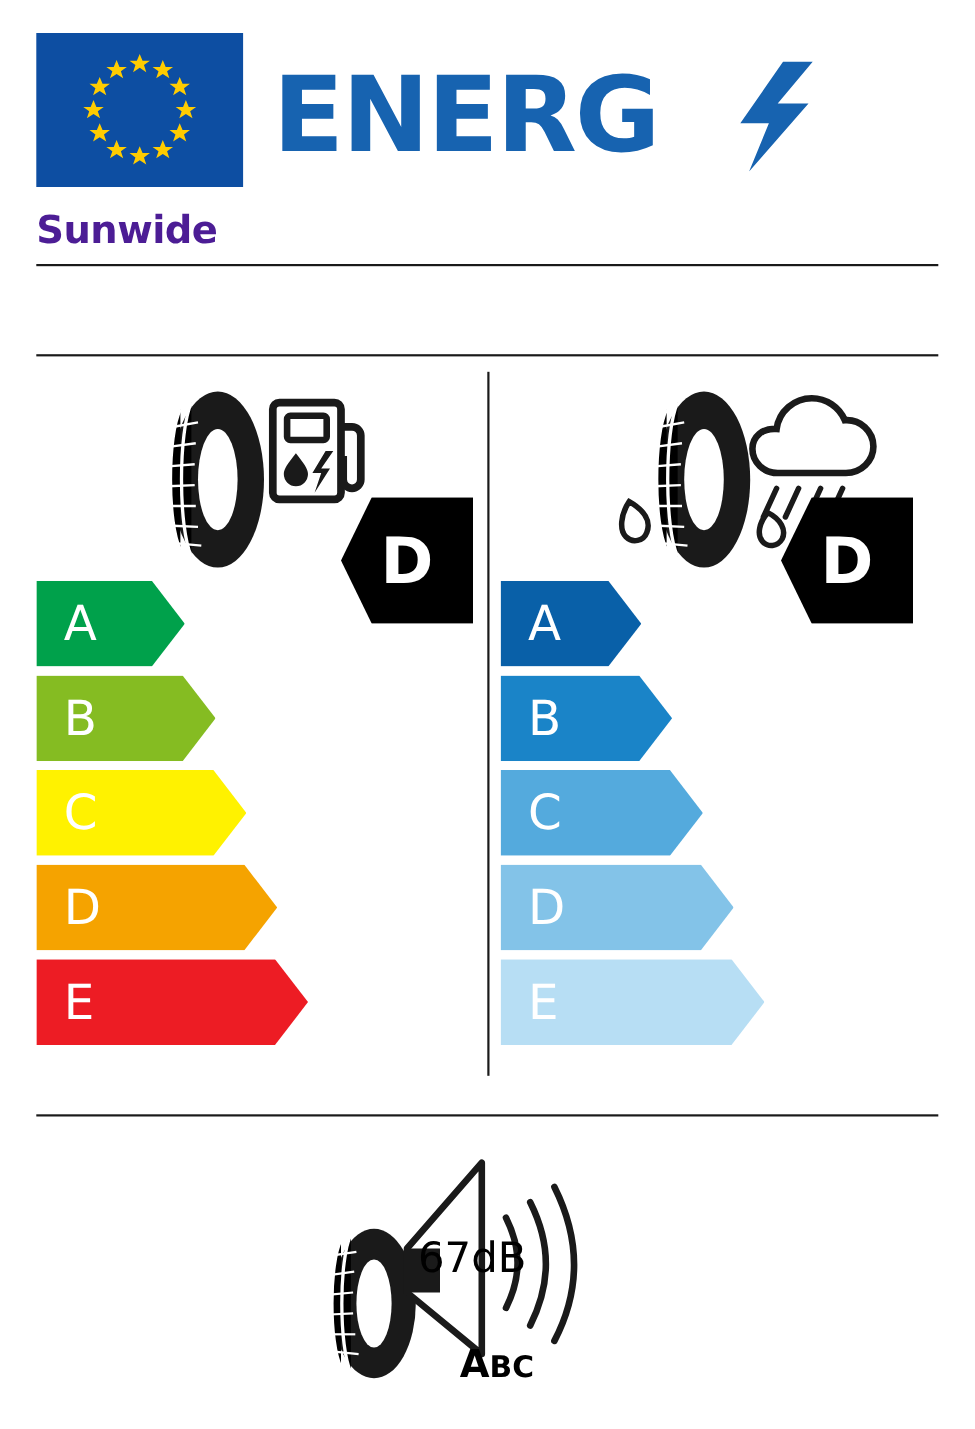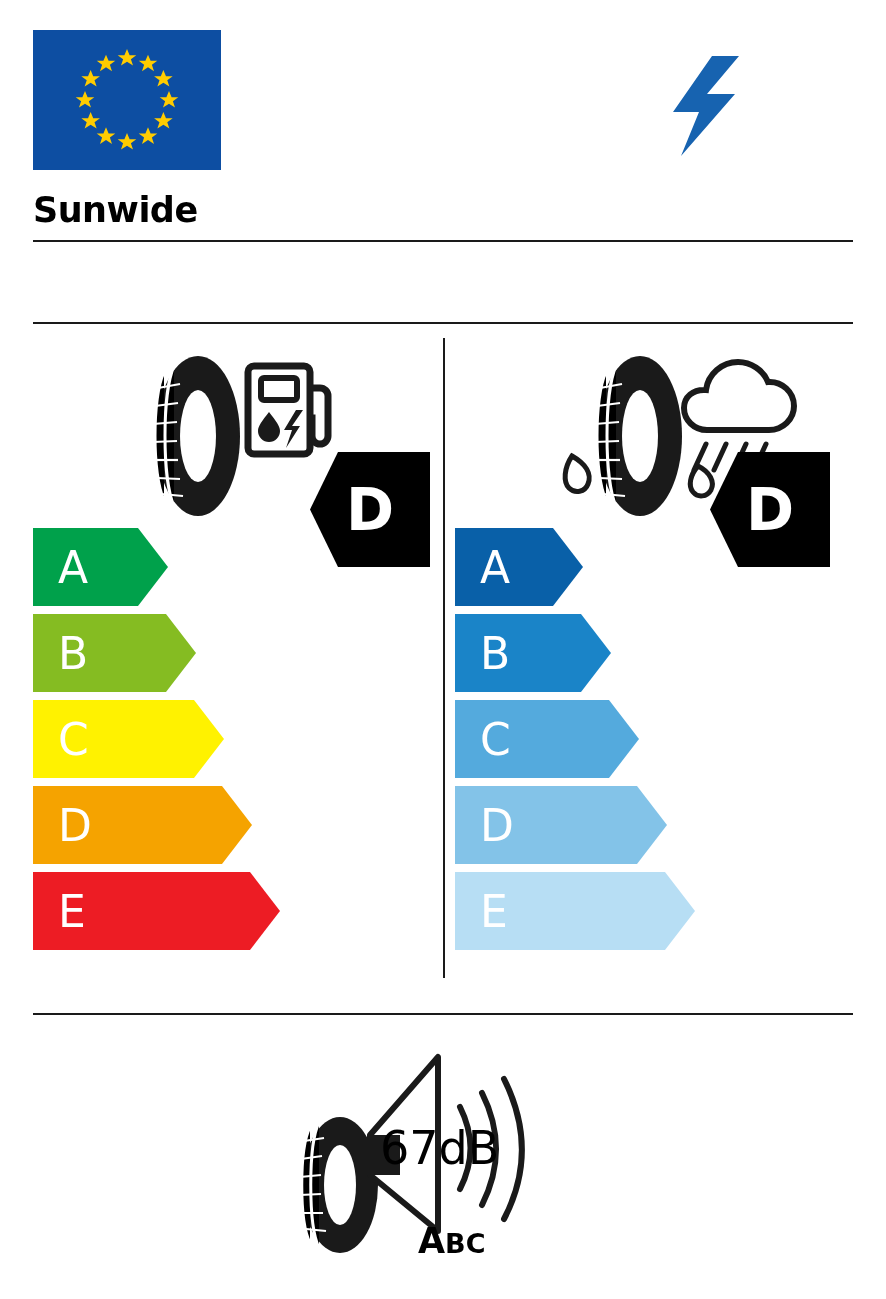--- a/index.html
+++ b/index.html
@@ -62,21 +62,21 @@
   }
 
   
   .brand {
     position: absolute;
     left: 33px;
     top: 190px;
     font-family: "DejaVu Sans", sans-serif;
     font-weight: bold;
     font-size: 35px;
-    color: #000000;
+    color: #4c1d95;
     letter-spacing: -0.5px;
   }
   .rule {
     position: absolute;
     background: #1a1a1a;
     height: 2px;
     left: 33px;
     width: 820px;
   }
   .rule-1 { top: 240px; }
@@ -161,21 +161,21 @@
     left: 270px;
     top: 1035px;
     width: 340px;
     height: 225px;
   }
   .noise-db {
     position: absolute;
     left: 110px;
     top: 86px;
     font-family: "DejaVu Sans", sans-serif;
-    font-size: 46px;
+    font-size: 38px;
     color: #000;
   }
   .noise-class {
     position: absolute;
     left: 148px;
     top: 186px;
     font-family: "DejaVu Sans", sans-serif;
     font-size: 33px;
     color: #000;
   }
@@ -225,20 +225,21 @@
             <g transform="rotate(300) translate(0,-42) rotate(-300)">
                 <polygon points="0,-9 2.6,-2.8 9.3,-2.8 3.9,1.2 6,7.6 0,3.7 -6,7.6 -3.9,1.2 -9.3,-2.8 -2.6,-2.8"></polygon>
               </g>
             <g transform="rotate(330) translate(0,-42) rotate(-330)">
                 <polygon points="0,-9 2.6,-2.8 9.3,-2.8 3.9,1.2 6,7.6 0,3.7 -6,7.6 -3.9,1.2 -9.3,-2.8 -2.6,-2.8"></polygon>
               </g>
           </g>
         </g>
       </svg>
     </div>
+    <div class="energ-word">ENERG</div>
     <svg class="energ-bolt" viewBox="0 0 70 100">
       <polygon points="43,0 4,56 30,56 12,100 66,38 38,38 70,0" fill="#1763b0"></polygon>
     </svg>
   </div>
 
   <div class="brand">Sunwide</div>
   <div class="rule rule-1"></div>
   <div class="rule rule-2"></div>
   <div class="v-divider"></div>
 

